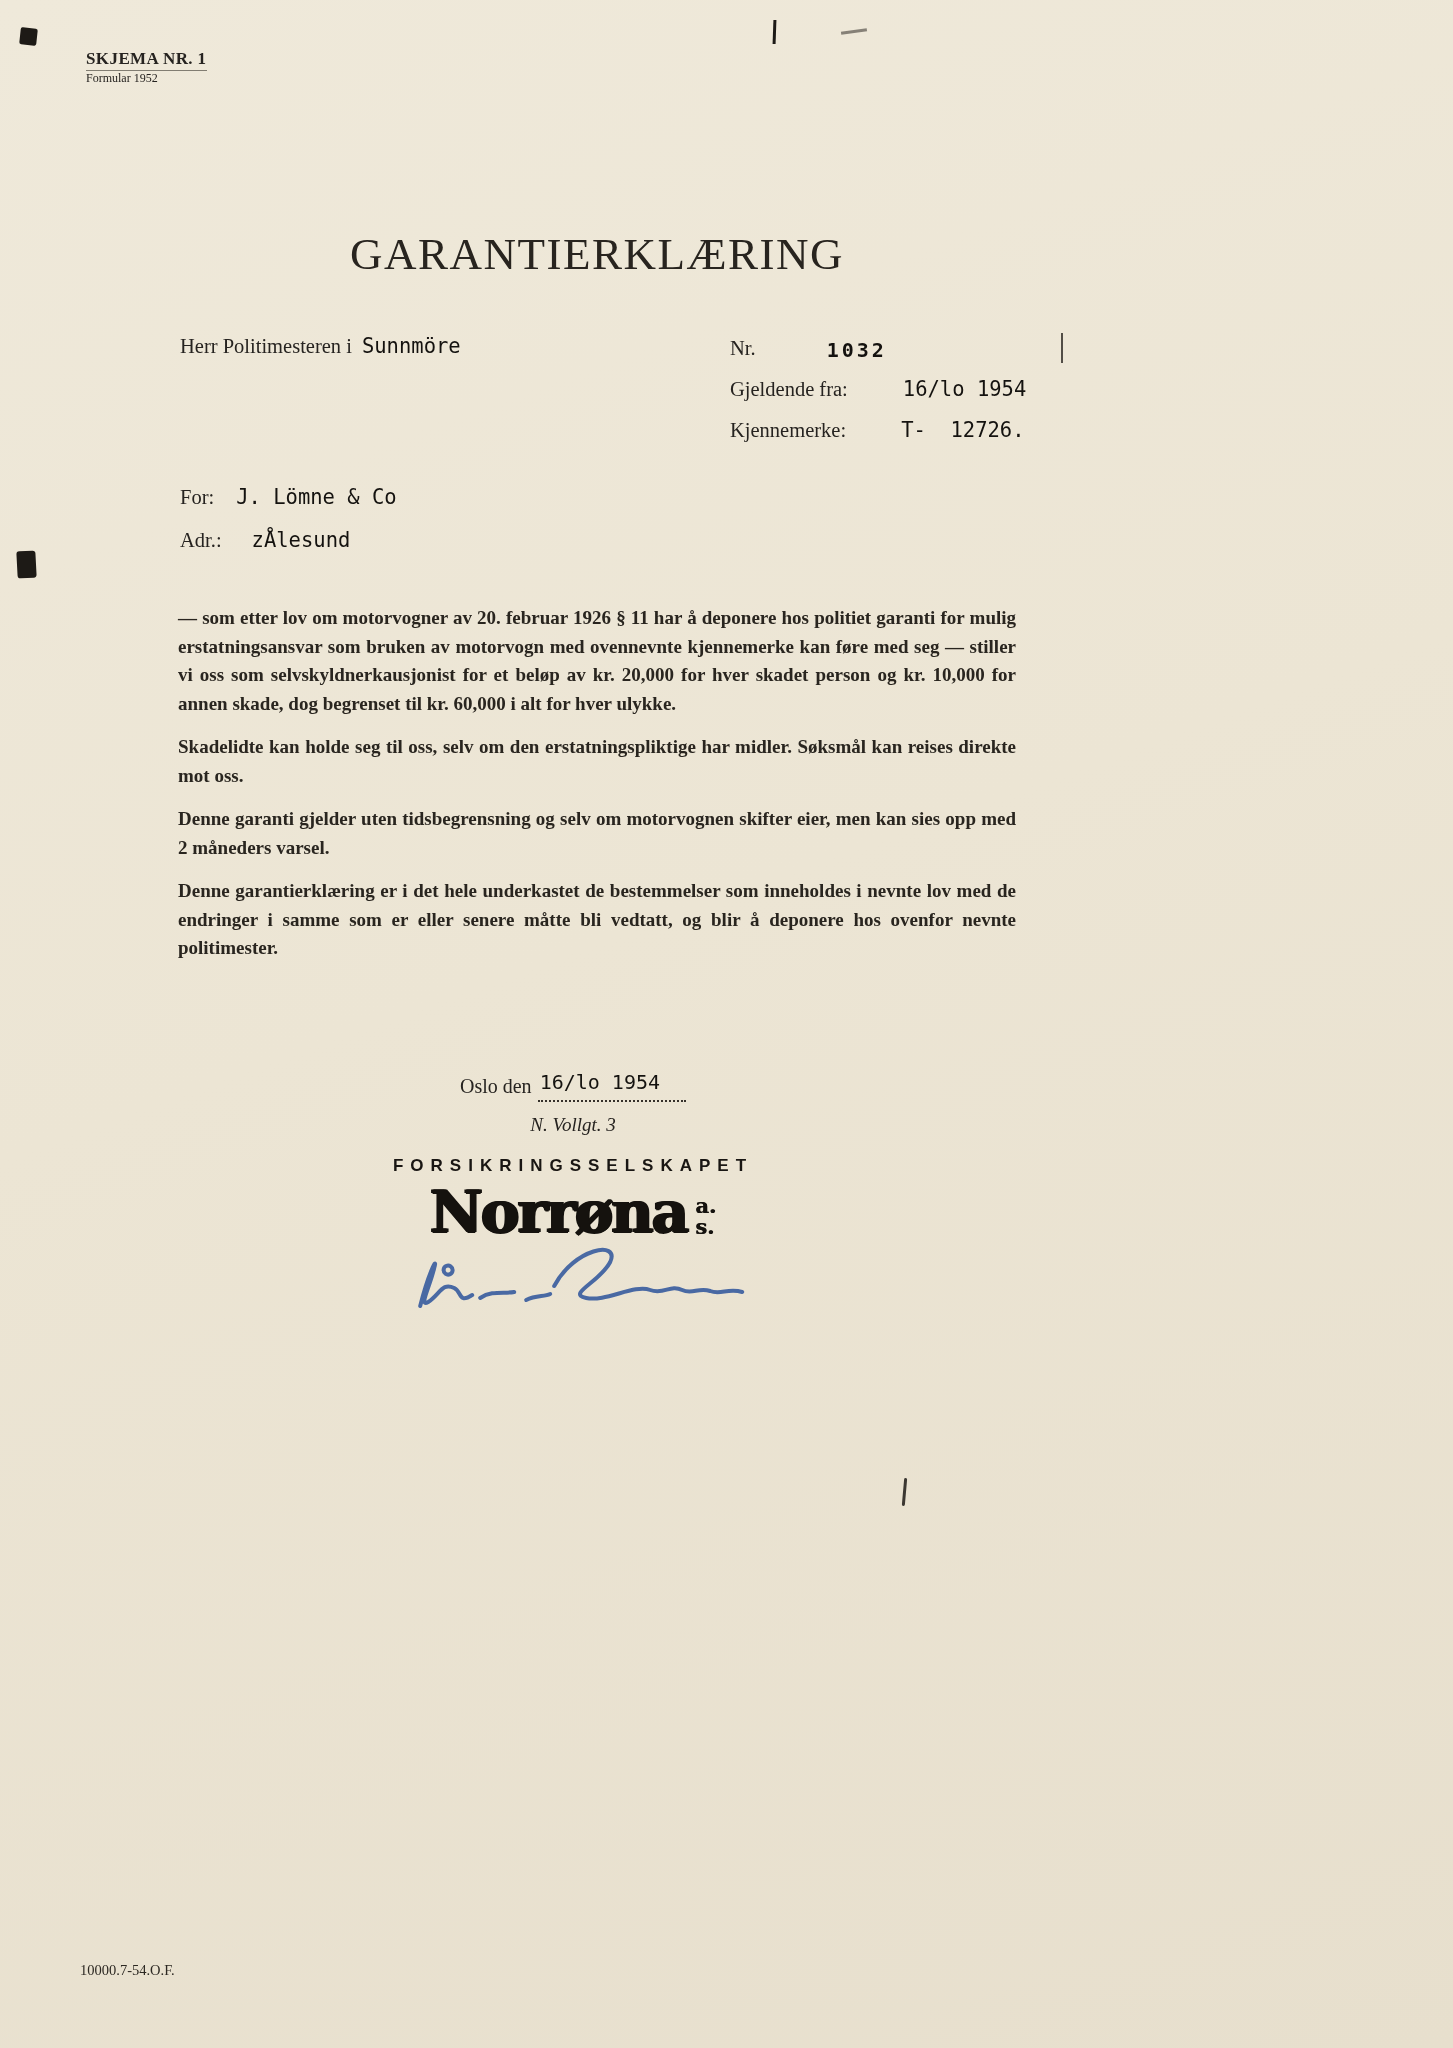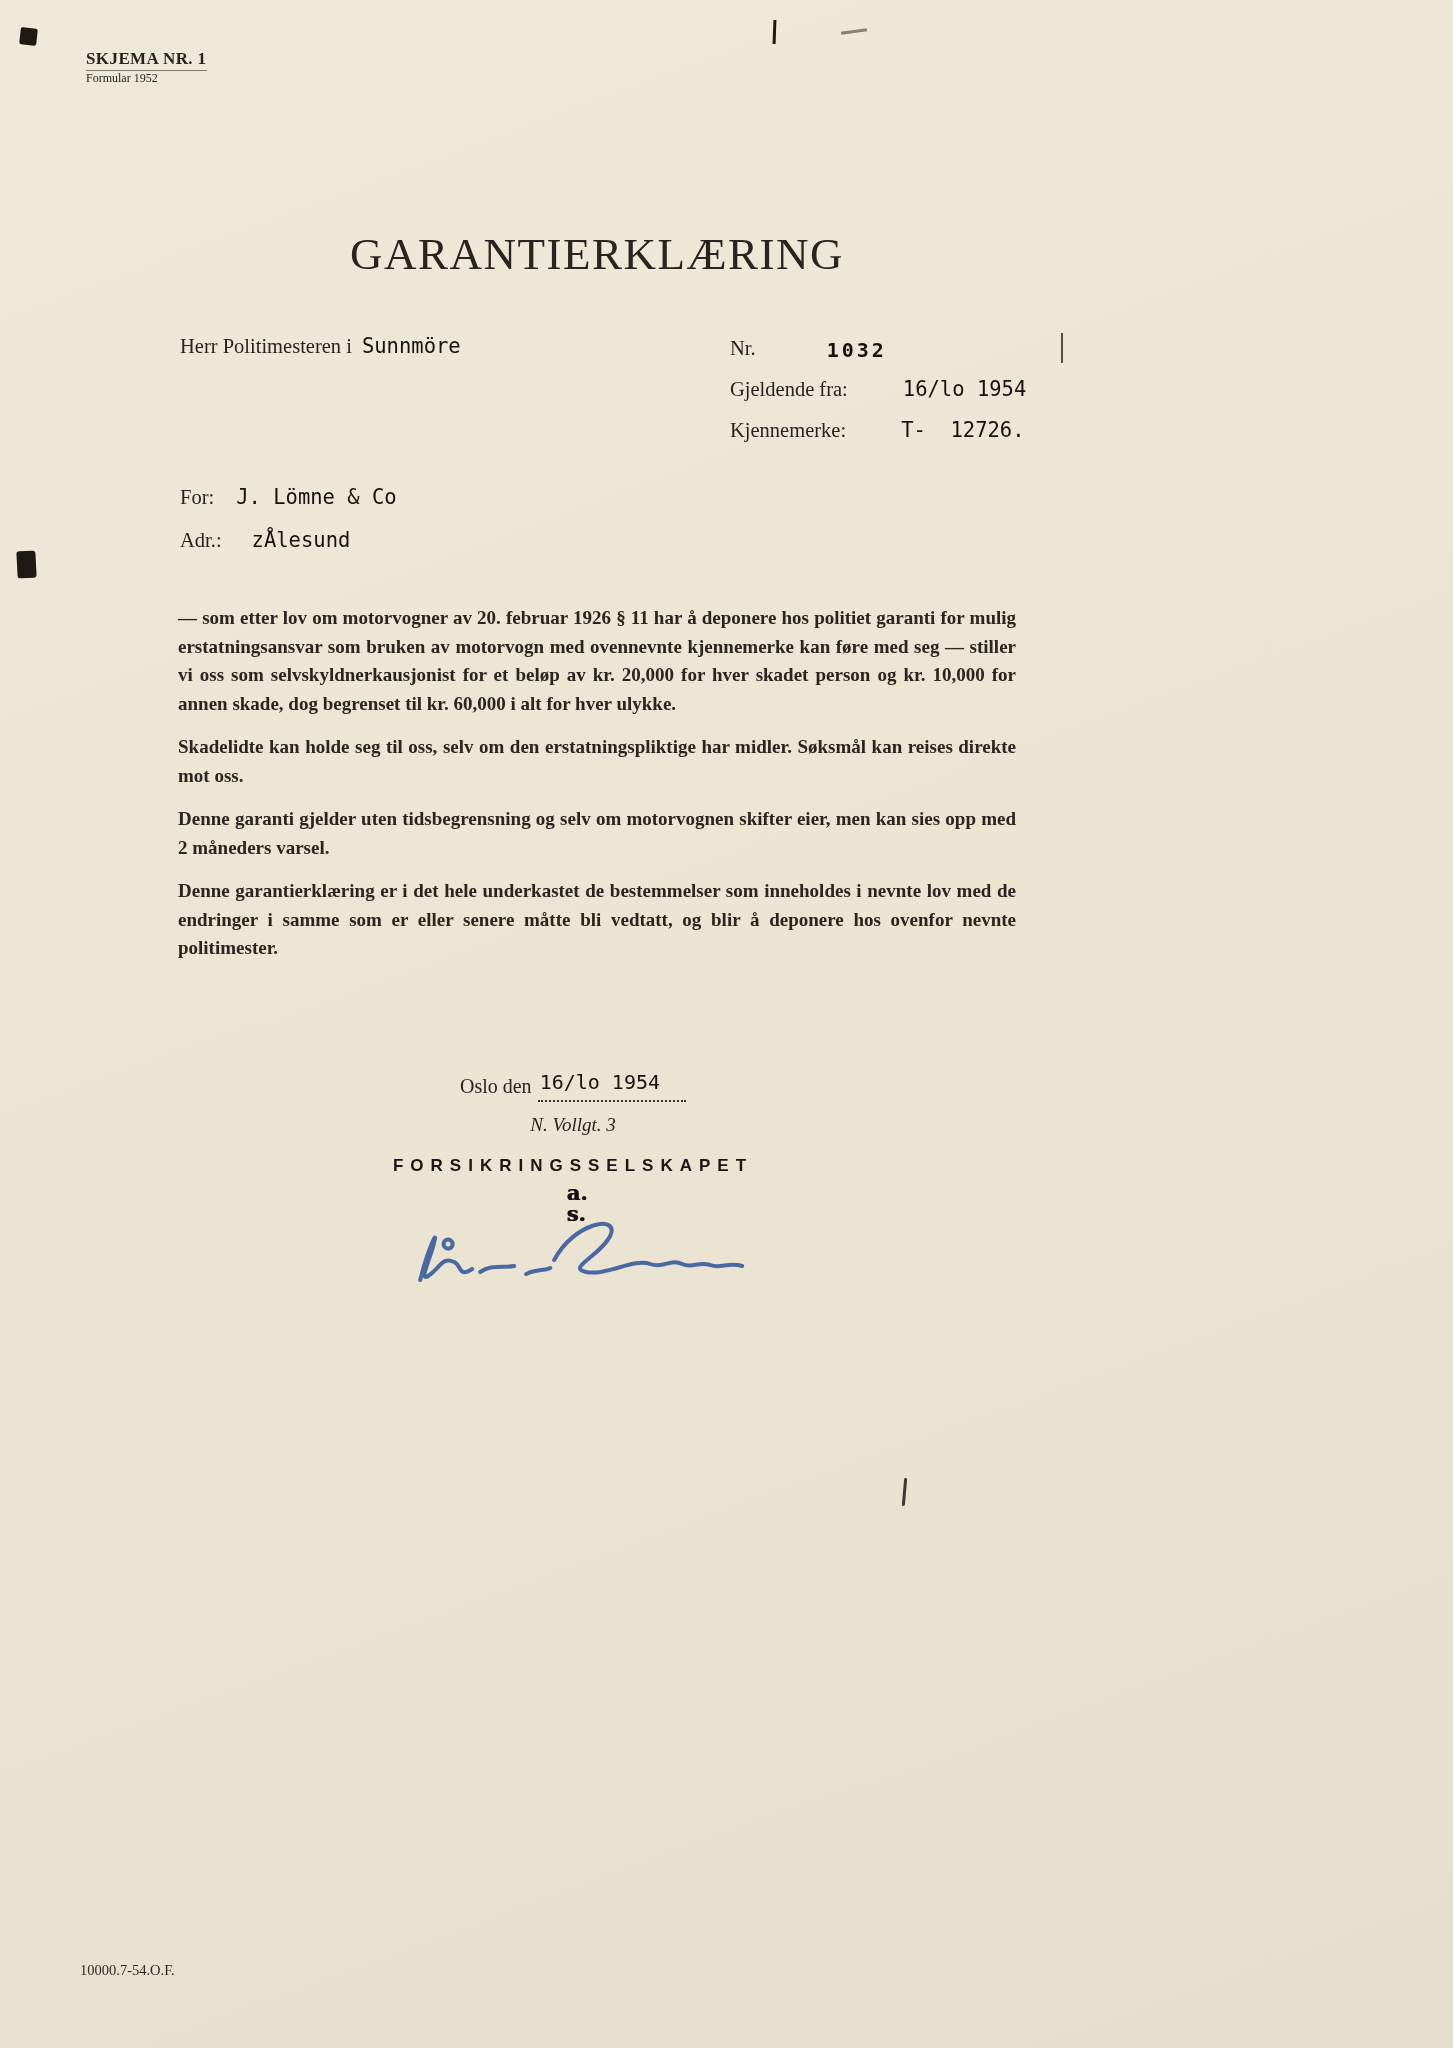--- a/index.html
+++ b/index.html
@@ -130,20 +130,21 @@
     <p>Denne garantierklæring er i det hele underkastet de bestemmelser som inneholdes i nevnte lov med de endringer i samme som er eller senere måtte bli vedtatt, og blir å deponere hos ovenfor nevnte politimester.</p>
   </div>
 
   <div class="closing">
     <div class="oslo-line">
       <span>Oslo den</span><span class="date-wrap"><span class="typed">16/lo 1954</span></span>
     </div>
     <div class="street">N. Vollgt. 3</div>
     <div class="company">FORSIKRINGSSELSKAPET</div>
     <div class="logo">
+      <span class="word">Norrøna</span>
       <span class="as">
         <span>a.</span>
         <span>s.</span>
       </span>
     </div>
     <div class="signature">
       <svg width="380" height="96" viewBox="0 0 380 96">
         <g fill="none" stroke="#3c5fa0" stroke-width="4" stroke-linecap="round" stroke-linejoin="round" opacity="0.92">
           <path d="M22,66 C30,34 40,14 36,28 C32,46 20,68 30,62 C42,54 44,42 56,48 C64,52 60,64 74,55"></path>
           <path d="M48,26 a4.5,4.5 0 1 1 -0.2,0.1"></path>

